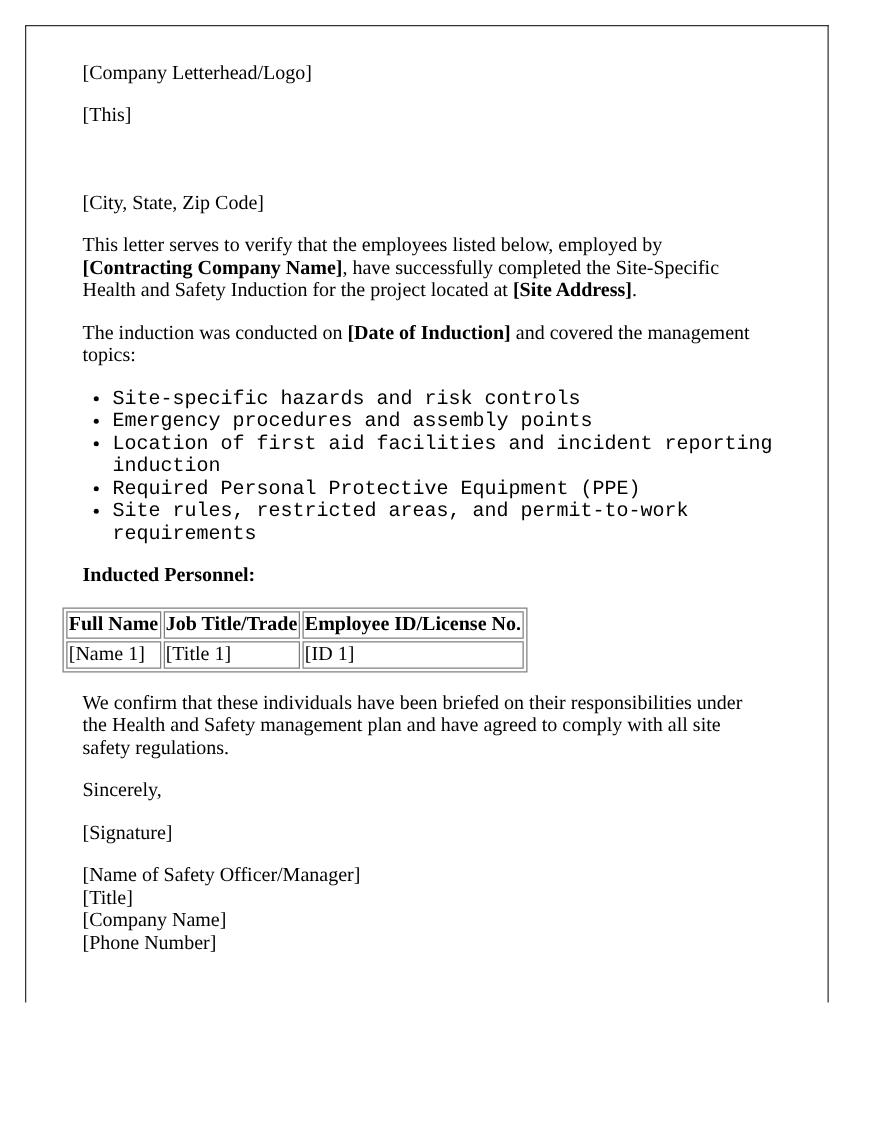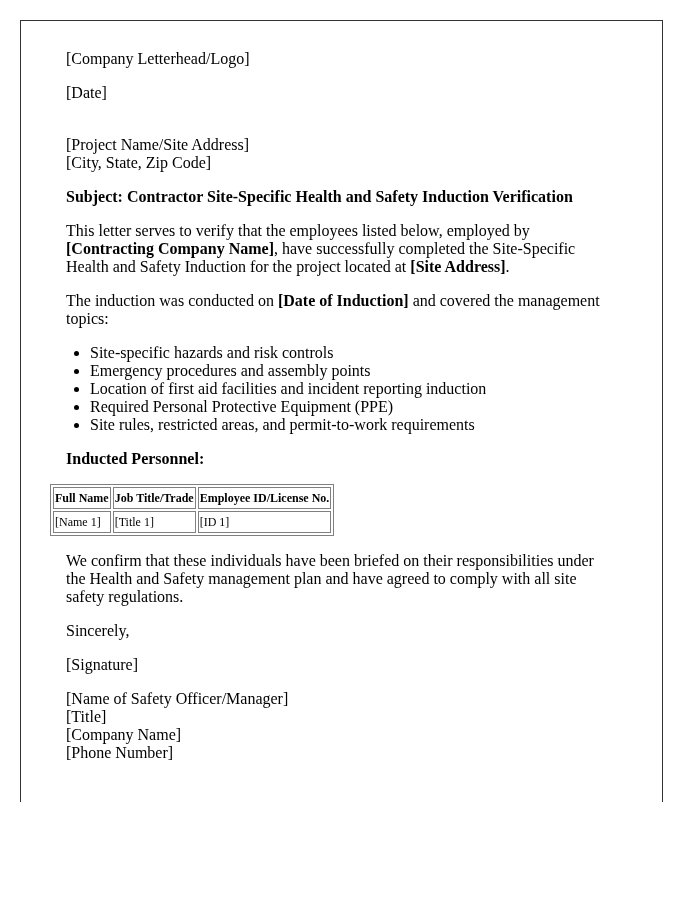--- a/index.html
+++ b/index.html
@@ -13,49 +13,48 @@
       border: 1px solid #333333;
       border-bottom: none;
       overflow: hidden;
       font-family: "Liberation Serif", "DejaVu Serif", serif;
       font-size: 16px;
       line-height: 18px;
       color: #000000;
     }
     .letter p { margin: 16px 16px; }
     .letter ul { margin: 16px 0; padding-left: 40px; }
-    .letter li { margin: 0; }
+    .letter li { margin: 0; font-family: Liberation Mono, monospace; }
     .bold { font-weight: bold; }
     table.personnel {
       border: 1px solid #808080;
       border-collapse: separate;
       border-spacing: 2px;
       margin: 0;
     }
     table.personnel th, table.personnel td {
       border: 1px solid #808080;
       padding: 1px 1px;
       text-align: left;
-      font-size: 12px;
+      font-size: 16px;
       line-height: 18px;
     }
     table.personnel th { font-weight: bold; }
   </style>
 </head>
 <body>
 
 <div class="letter">
   <p>[Company Letterhead/Logo]</p>
-  <p>[Date]</p>
+  <p>[This]</p>
   <p>
     <br>
-    <span>[Project Name/Site Address]</span><br>
+    <br>
     <span>[City, State, Zip Code]</span>
   </p>
-  <p class="bold">Subject: Contractor Site-Specific Health and Safety Induction Verification</p>
   <p><span>This letter serves to verify that the employees listed below, employed by </span><span class="bold">[Contracting Company Name]</span><span>, have successfully completed the Site-Specific Health and Safety Induction for the project located at </span><span class="bold">[Site Address]</span><span>.</span></p>
   <p><span>The induction was conducted on </span><span class="bold">[Date of Induction]</span><span> and covered the management topics:</span></p>
   <ul>
     <li>Site-specific hazards and risk controls</li>
     <li>Emergency procedures and assembly points</li>
     <li>Location of first aid facilities and incident reporting induction</li>
     <li>Required Personal Protective Equipment (PPE)</li>
     <li>Site rules, restricted areas, and permit-to-work requirements</li>
   </ul>
   <p class="bold">Inducted Personnel:</p>

